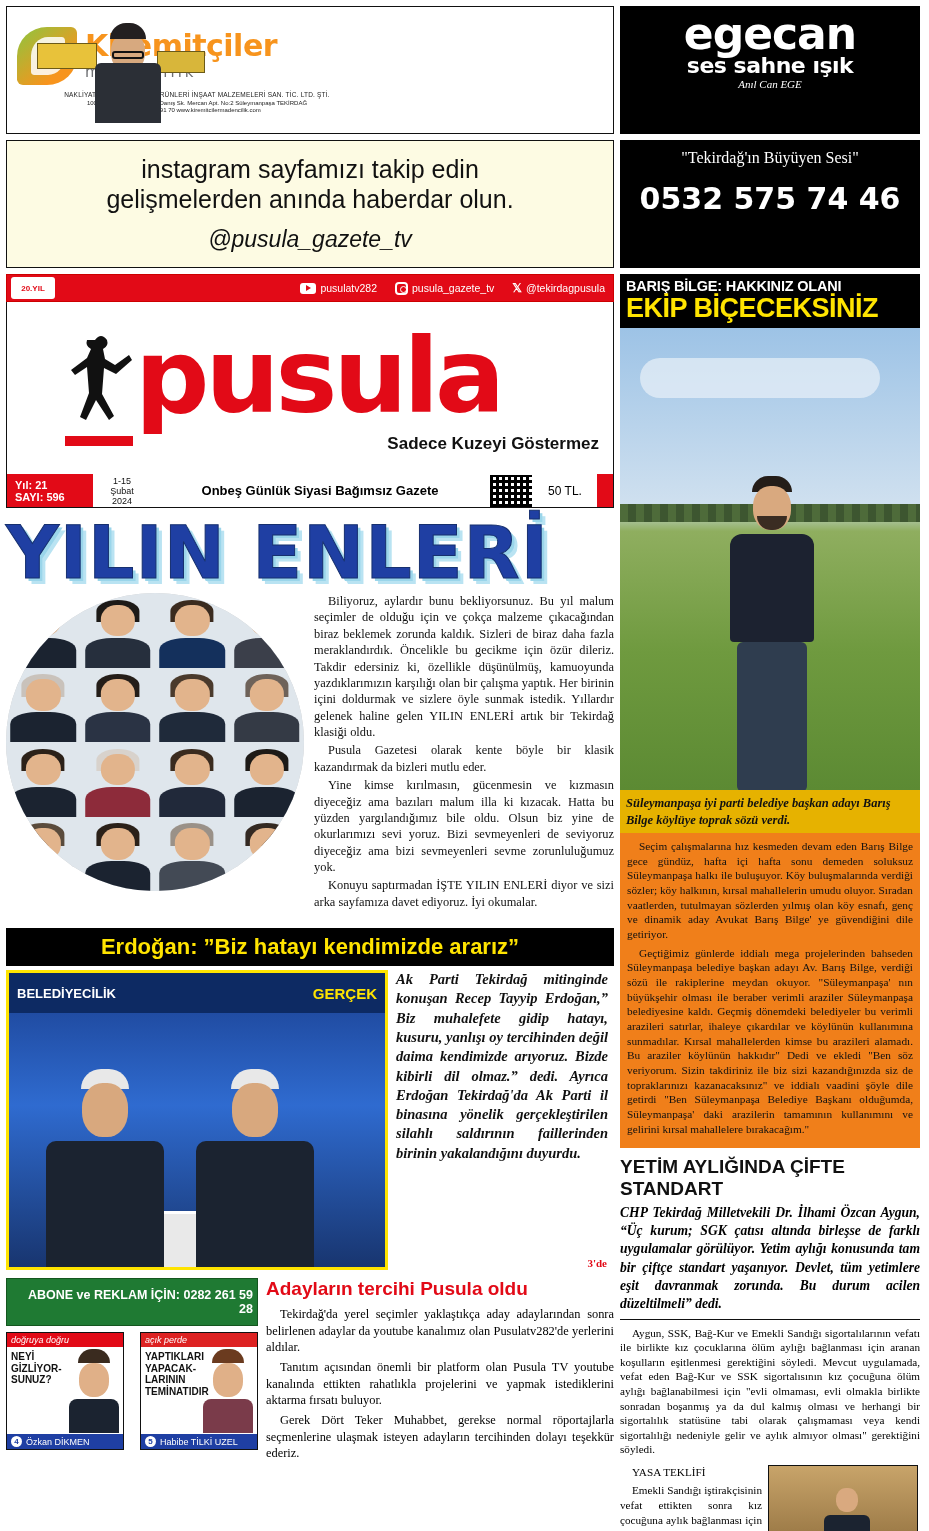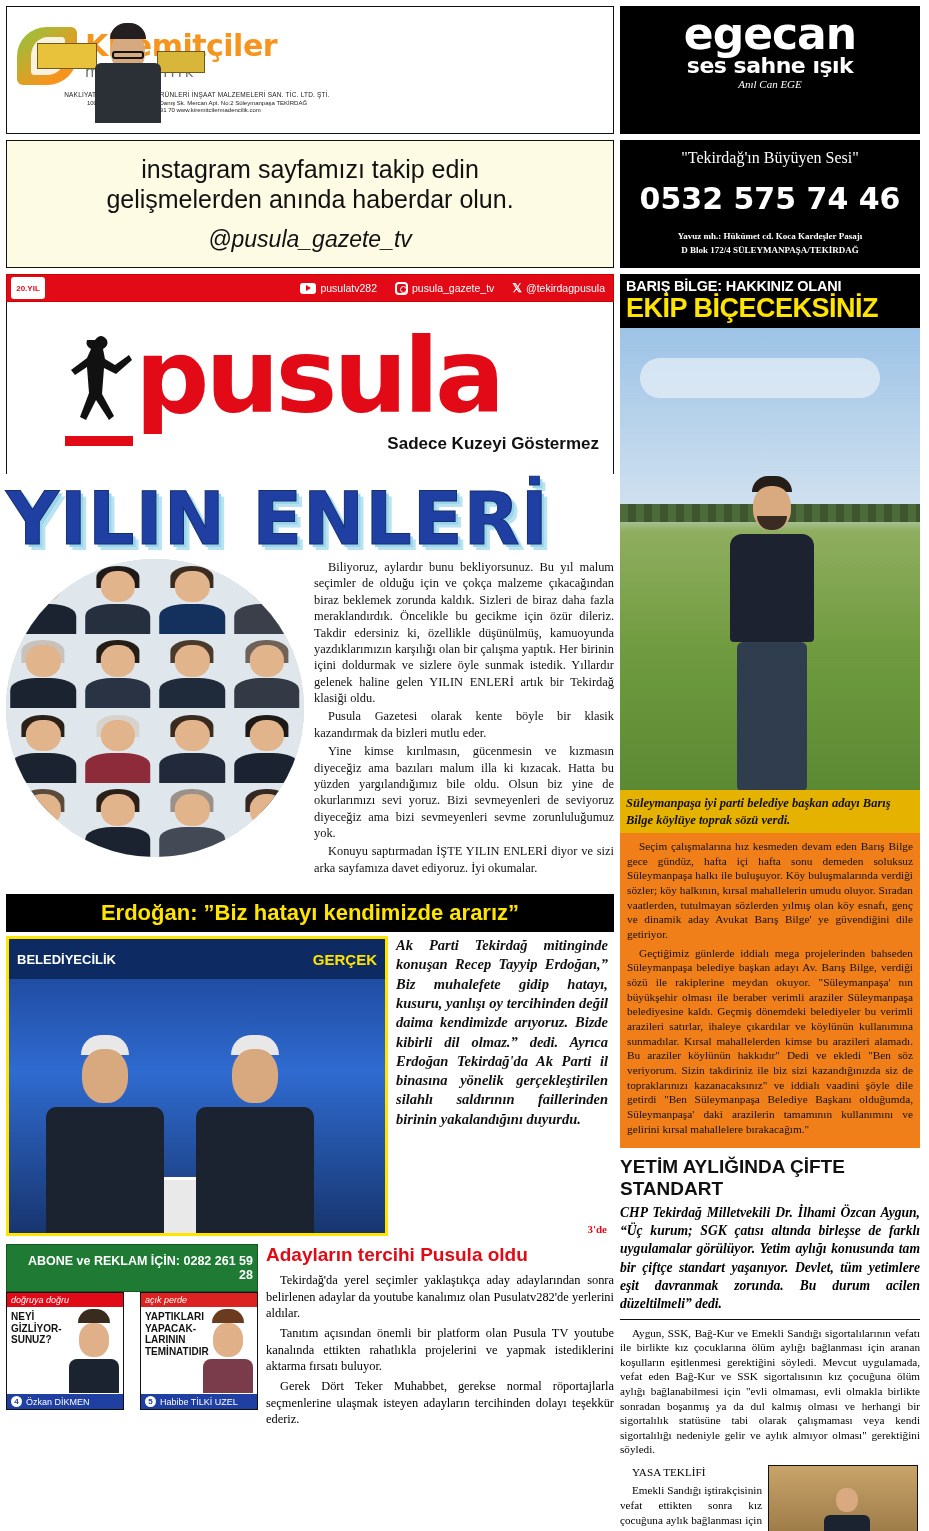--- a/index.html
+++ b/index.html
@@ -79,21 +79,21 @@
   .main { display:flex; gap:6px; margin-top:6px; }
   .left { width:608px; }
   .right { width:300px; }
 
   
   .socialbar {
     height:28px; background:#e20a17; color:#fff; display:flex; align-items:center;
     border:1px solid #c00; position:relative;
   }
   .yil-badge {
-    width:34px;height:22px;margin-left:4px;background:#fff;border-radius:3px;
+    width:44px;height:22px;margin-left:4px;background:#fff;border-radius:3px;
     display:flex;align-items:center;justify-content:center; font-size:8px; font-weight:bold; color:#e20a17;
     font-family:"Liberation Sans", sans-serif;
   }
   .soc-items { margin-left:auto; margin-right:8px; display:flex; gap:18px; align-items:center;
      font-family:"Liberation Sans", sans-serif; font-size:10.5px;}
   .soc-item { display:flex; align-items:center; gap:4px;}
   .ico { display:inline-block; }
   .ico-yt { width:16px;height:11px;background:#fff;border-radius:3px; position:relative;}
   .ico-yt:after{content:"";position:absolute;left:6px;top:2.5px;border-left:5px solid #e20a17;border-top:3px solid transparent;border-bottom:3px solid transparent;}
   .ico-ig { width:13px;height:13px;border:2px solid #fff;border-radius:4px;position:relative;}
@@ -182,21 +182,21 @@
      font-size:14.5px; line-height:1.33; color:#111; text-align:justify; position:relative;}
   .erd-cap .page-ref { position:absolute; right:1px; bottom:0; color:#e20a17; font-style:normal; font-size:11px;}
 
   
   .bottom-left { display:flex; gap:8px; margin-top:8px;}
   .abone-col { width:252px; }
   .abone {
     background:#1f7a33; color:#fff; font-family:"Liberation Sans", sans-serif; font-weight:bold;
     font-size:12.5px; text-align:right; padding:9px 4px; border:1px solid #14561f;
   }
-  .mini-ads { display:flex; gap:16px; }
+  .mini-ads { display:flex; gap:16px; margin-top:6px;}
   .mini {
     width:123px; height:118px; border:1px solid #111; position:relative; overflow:hidden; background:#fff;
   }
   .mini-top { background:#e20a17; color:#fff; font-family:"Liberation Sans", sans-serif; font-size:9px;
      padding:2px 4px; font-style:italic;}
   .mini-top.blue { background:#d22; }
   .mini-txt { font-family:"Liberation Sans", sans-serif; font-weight:bold; font-size:10px; color:#111;
      padding:4px; width:66px; line-height:1.15;}
   .mini-face { position:absolute; right:2px; top:16px; width:54px; height:72px; }
   .mini-face .mh { width:30px;height:34px;background:#e0b088;border-radius:45%;margin:6px auto 0;}
@@ -288,24 +288,20 @@
 
   <div class="strip2">
     <div class="insta">
       <div class="insta-l1">instagram sayfamızı takip edin</div>
       <div class="insta-l1">gelişmelerden anında haberdar olun.</div>
       <div class="insta-handle">@pusula_gazete_tv</div>
     </div>
     <div class="egecan2">
       <div class="ege-slogan">"Tekirdağ'ın Büyüyen Sesi"</div>
       <div class="ege-phone">0532 575 74 46</div>
-      <div class="ege-addr">
-        <div>Yavuz mh.: Hükümet cd. Koca Kardeşler Pasajı</div>
-        <div>D Blok 172/4 SÜLEYMANPAŞA/TEKİRDAĞ</div>
-      </div>
     </div>
   </div>
 
   <div class="main">
 
     <div class="left">
 
       <div class="socialbar">
         <div class="yil-badge">20.YIL</div>
         <div class="soc-items">
@@ -329,20 +325,35 @@
           <svg width="68" height="120" viewBox="0 0 68 120">
             <rect x="0" y="0" width="68" height="120" fill="#ffffff"></rect>
             <rect x="0" y="110" width="68" height="10" fill="#e20a17"></rect>
             <path d="M30 14 q6 -8 12 0 q2 6 -4 9 l2 10 l10 6 l14 -10 l3 5 l-16 14 l-12 -6 l-2 26 l12 22 l-5 4 l-13 -20 l-10 20 l-6 -3 l9 -24 l-2 -26 l-12 8 l-4 -5 l16 -12 l4 -9 q-6 -3 -4 -9z" fill="#111"></path>
           </svg>
         </div>
         <div class="pusula-word">pusula</div>
         <div class="pusula-sub">Sadece Kuzeyi Göstermez</div>
       </div>
 
+      <div class="head-meta">
+        <div class="hm-red">
+          <span>Yıl: 21</span>
+          <span>SAYI: 596</span>
+        </div>
+        <div class="hm-date">
+          <span>1-15</span>
+          <span>Şubat</span>
+          <span>2024</span>
+        </div>
+        <div class="hm-mid">Onbeş Günlük Siyasi Bağımsız Gazete</div>
+        <div class="hm-qr"></div>
+        <div class="hm-price">50 TL.</div>
+        <div class="hm-redsq"></div>
+      </div>
 
       <div class="yilin">
         <span>YILIN</span>
         <span class="enleri">ENLERİ</span>
       </div>
 
       <div class="lead">
         <div class="collage" id="collage">
             <div class="face">
               <div class="fhair" style="background: rgb(43, 33, 25);"></div>

